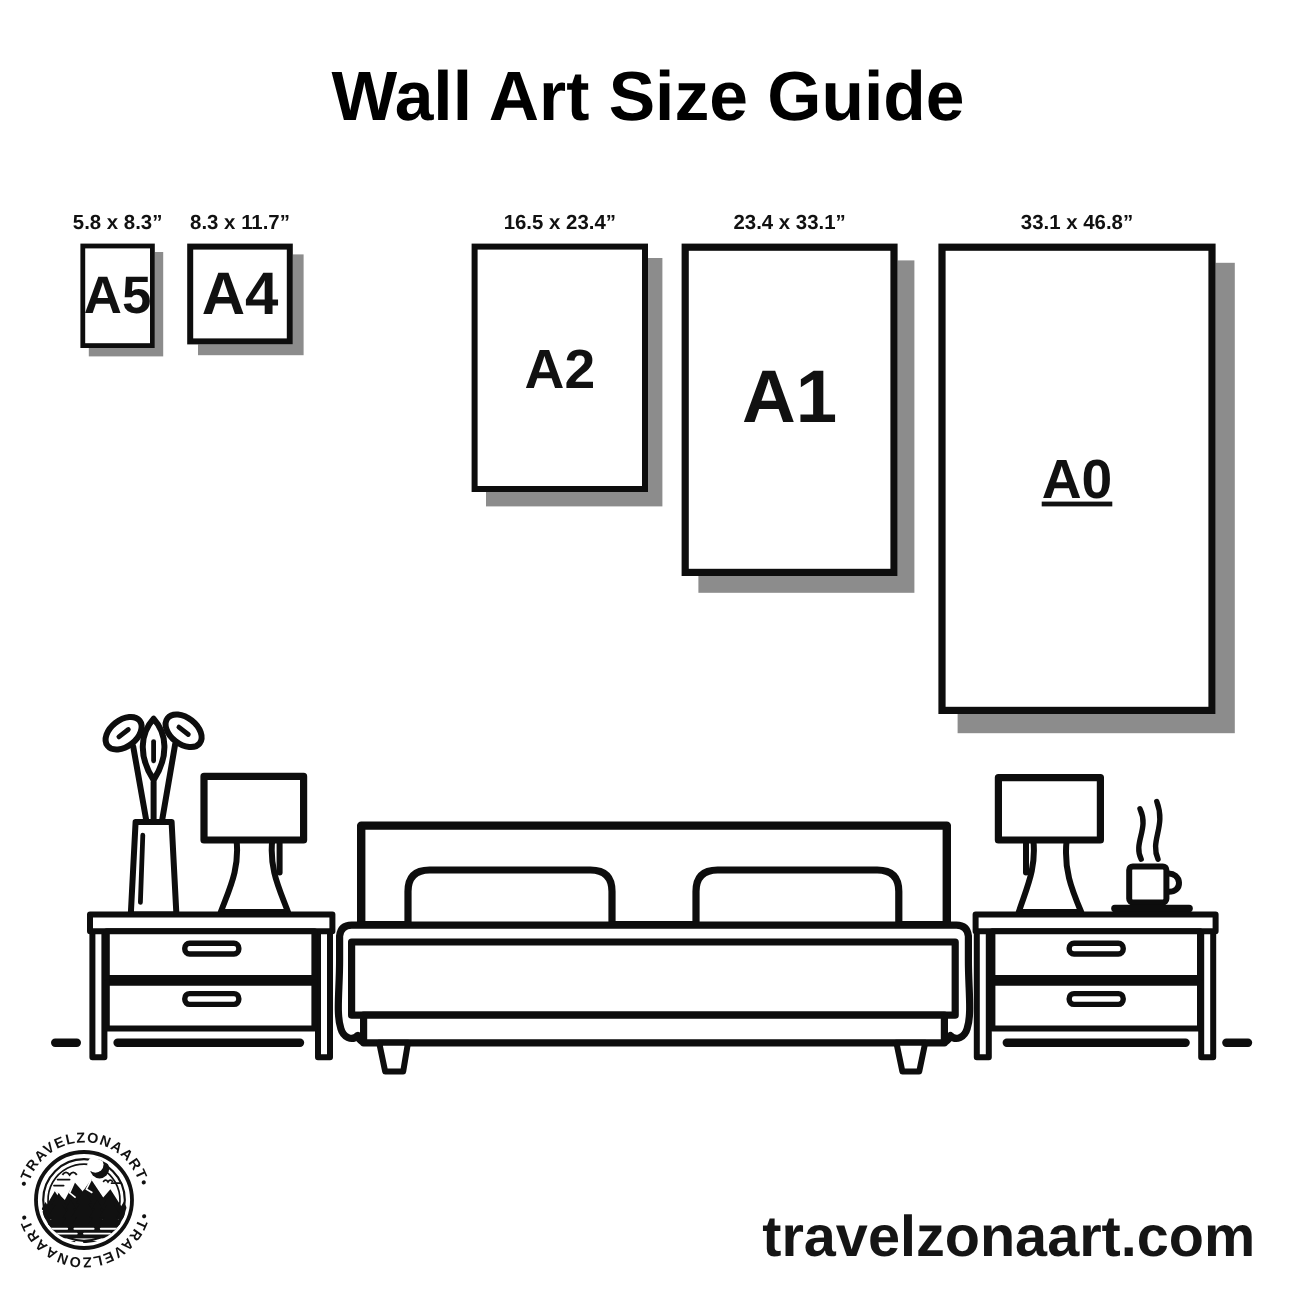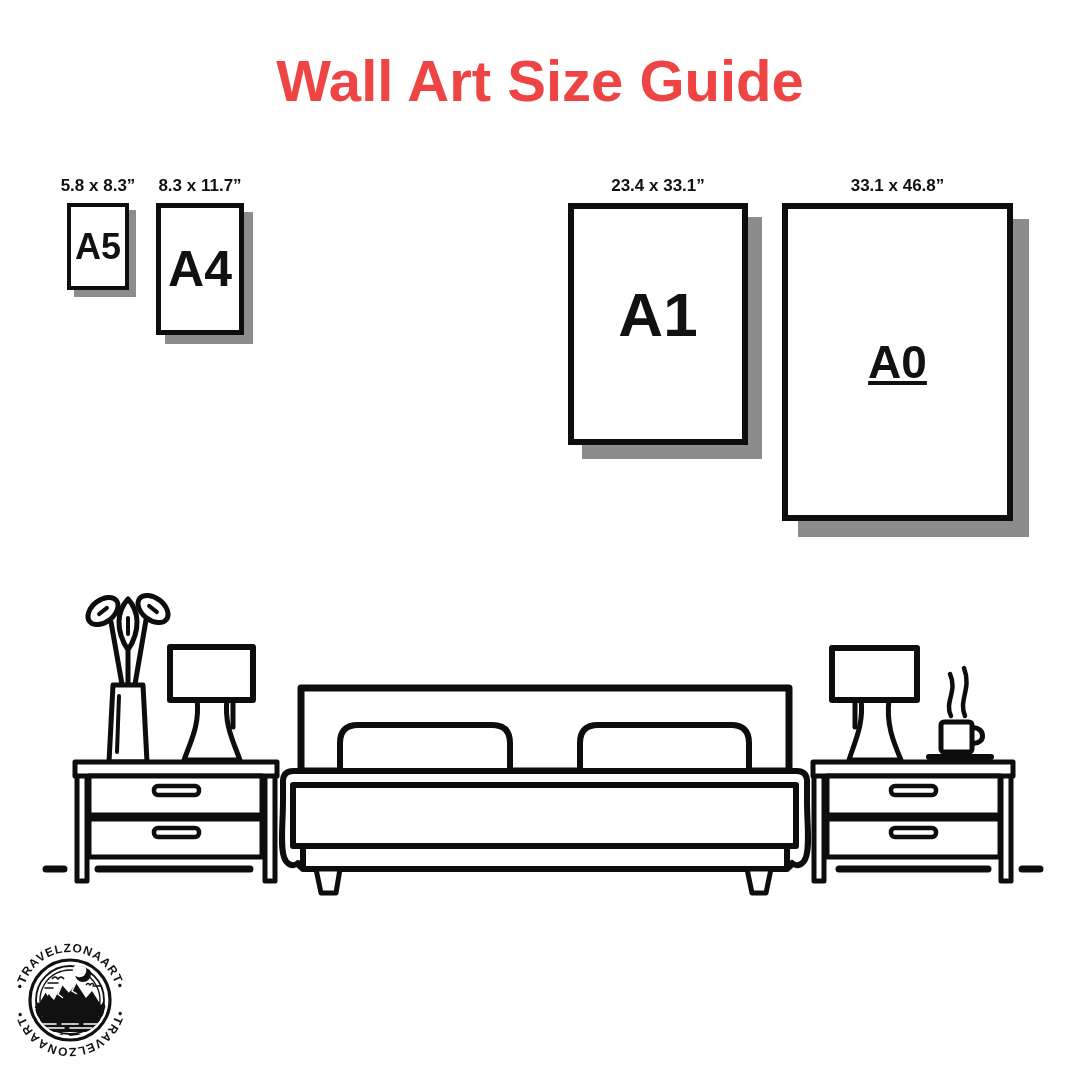--- a/index.html
+++ b/index.html
@@ -2,43 +2,43 @@
 <html><head>
 <meta charset="utf-8">
 <style>
   html,body{margin:0;padding:0;background:#ffffff;}
   .canvas{
     position:relative;width:1080px;height:1080px;background:#ffffff;
     font-family:"Liberation Sans", sans-serif;color:#111111;overflow:hidden;margin:0 auto;
   }
   .page-title{
     position:absolute;top:52px;left:0;width:100%;text-align:center;
-    font-size:58px;font-weight:bold;line-height:1;letter-spacing:0;color:#ef4444;
+    font-size:58px;font-weight:bold;line-height:1;letter-spacing:0;color:#000000;
   }
   .size-item{position:absolute;}
   .size-dims{
     position:absolute;bottom:100%;left:50%;transform:translateX(-50%);
     padding-bottom:7px;white-space:nowrap;font-size:17px;font-weight:bold;color:#111111;
   }
   .size-box{
     box-sizing:border-box;width:100%;height:100%;background:#ffffff;
     border:5px solid #0d0d0d;display:flex;align-items:center;justify-content:center;
     font-weight:bold;color:#111111;
   }
   #a5{left:67px;top:203px;width:62px;height:87px;}
-  #a5 .size-box{border-width:4px;box-shadow:7px 7px 0 #8c8c8c;font-size:36px;}
-  #a4{left:156px;top:203px;width:88px;height:132px;text-align:right;}
+  #a5 .size-box{border-width:4px;box-shadow:7px 7px 0 #8c8c8c;font-size:44px;}
+  #a4{left:156px;top:203px;width:88px;height:84px;text-align:right;}
   #a4 .size-box{box-shadow:9px 9px 0 #8c8c8c;font-size:50px;}
   #a3{left:264px;top:203px;width:109px;height:160px;}
   #a3 .size-box{box-shadow:10px 10px 0 #8c8c8c;font-size:44px;}
   #a2{left:393px;top:203px;width:147px;height:207px;}
   #a2 .size-box{box-shadow:12px 12px 0 #8c8c8c;font-size:46px;}
-  #a1{left:568px;top:203px;width:180px;height:242px;}
+  #a1{left:568px;top:203px;width:180px;height:277px;}
   #a1 .size-box{border-width:6px;box-shadow:14px 14px 0 #8c8c8c;font-size:62px;padding-bottom:20px;}
-  #a0{left:782px;top:203px;width:231px;height:318px;}
+  #a0{left:782px;top:203px;width:231px;height:392px;}
   #a0 .size-box{border-width:6px;box-shadow:16px 16px 0 #8c8c8c;font-size:46px;text-decoration:underline;}
   .illustration{position:absolute;left:40px;top:583px;width:1005px;height:317px;}
   .brand-logo{position:absolute;left:8px;top:936px;width:124px;height:124px;}
   .website{
     position:absolute;top:1008px;right:34px;font-size:48px;font-weight:bold;
     line-height:1;letter-spacing:0;color:#151515;white-space:nowrap;
   }
 </style>
 </head>
 <body>
@@ -50,20 +50,26 @@
   <div class="size-item" id="a5">
     <div class="size-dims">5.8 x 8.3”</div>
     <div class="size-box">
       <span>A5</span>
     </div>
   </div>
   <div class="size-item" id="a4">
     <div class="size-dims">8.3 x 11.7”</div>
     <div class="size-box">
       <span>A4</span>
+    </div>
+  </div>
+  <div class="size-item" id="a2">
+    <div class="size-dims">16.5 x 23.4”</div>
+    <div class="size-box">
+      <span>A2</span>
     </div>
   </div>
   <div class="size-item" id="a1">
     <div class="size-dims">23.4 x 33.1”</div>
     <div class="size-box">
       <span>A1</span>
     </div>
   </div>
   <div class="size-item" id="a0">
     <div class="size-dims">33.1 x 46.8”</div>
@@ -212,14 +218,15 @@
           <line x1="62" y1="92" x2="84" y2="92"></line>
         </g>
         <g stroke="#111111" stroke-width="1.8" stroke-linecap="round">
           <line x1="36" y1="99" x2="54" y2="99"></line>
           <line x1="62" y1="99" x2="78" y2="99"></line>
         </g>
       </g>
     </g>
   </svg>
 
+  <div class="website">travelzonaart.com</div>
 
 </div>
 
 </body></html>

